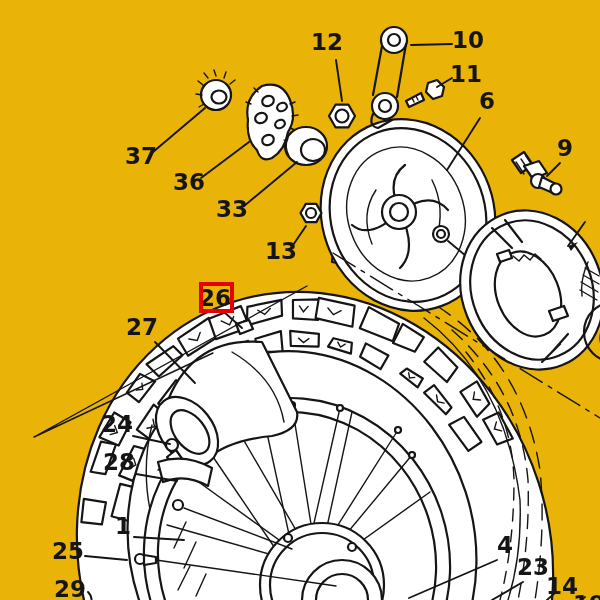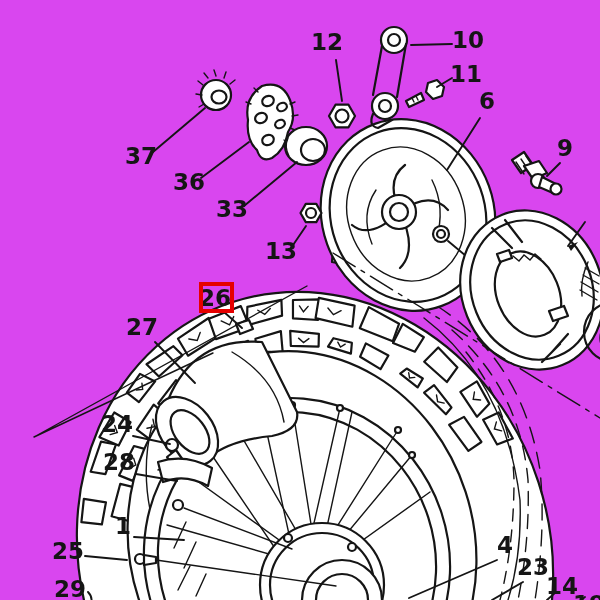--- a/index.html
+++ b/index.html
@@ -1,16 +1,16 @@
 <!DOCTYPE html>
 <html><head>
 <meta charset="utf-8">
 <style>
   html,body{margin:0;padding:0;background:#fff;}
-  #stage{position:relative;width:600px;height:600px;background:#d946ef;overflow:hidden;
+  #stage{position:relative;width:600px;height:600px;background:#eab308;overflow:hidden;
          font-family:"Liberation Sans", sans-serif;}
   svg{display:block}
   .ink{stroke:#151515;fill:none;stroke-width:2.2;stroke-linecap:round;stroke-linejoin:round;}
   .inkw{stroke:#151515;fill:#ffffff;stroke-width:2.2;stroke-linejoin:round;}
   .thin{stroke:#151515;fill:none;stroke-width:1.4;stroke-linecap:round;}
   .ld{stroke:#151515;stroke-width:1.9;fill:none;stroke-linecap:round;}
   .lbl{font-family:"DejaVu Sans", "Liberation Sans", sans-serif;font-weight:700;
        font-size:23px;fill:#151515;text-anchor:middle;cursor:pointer;}
 </style>
 </head>

